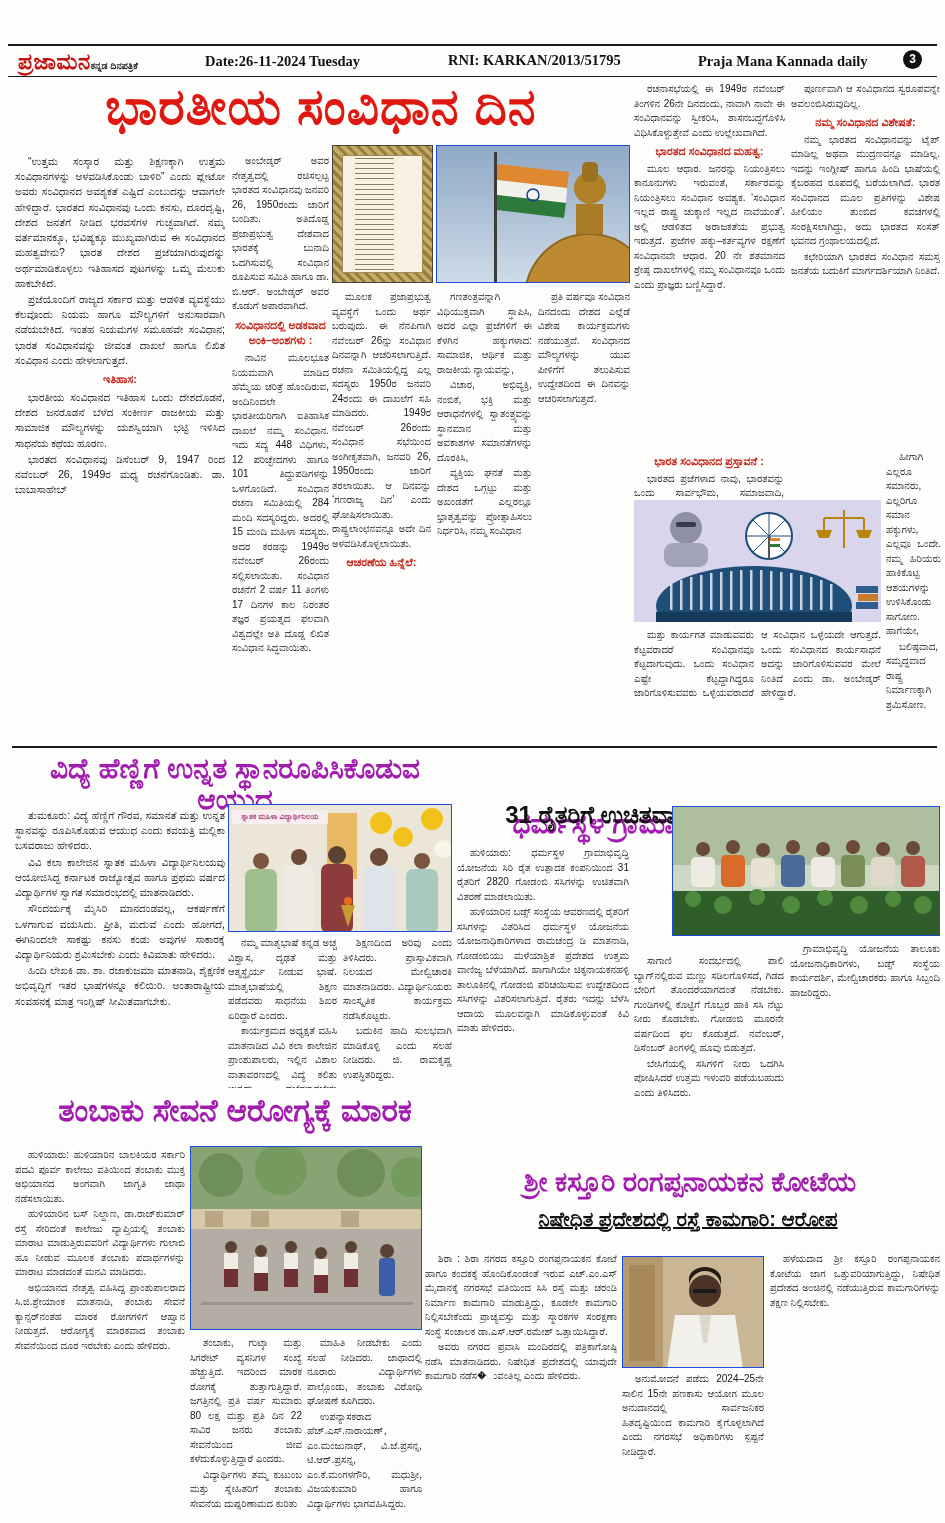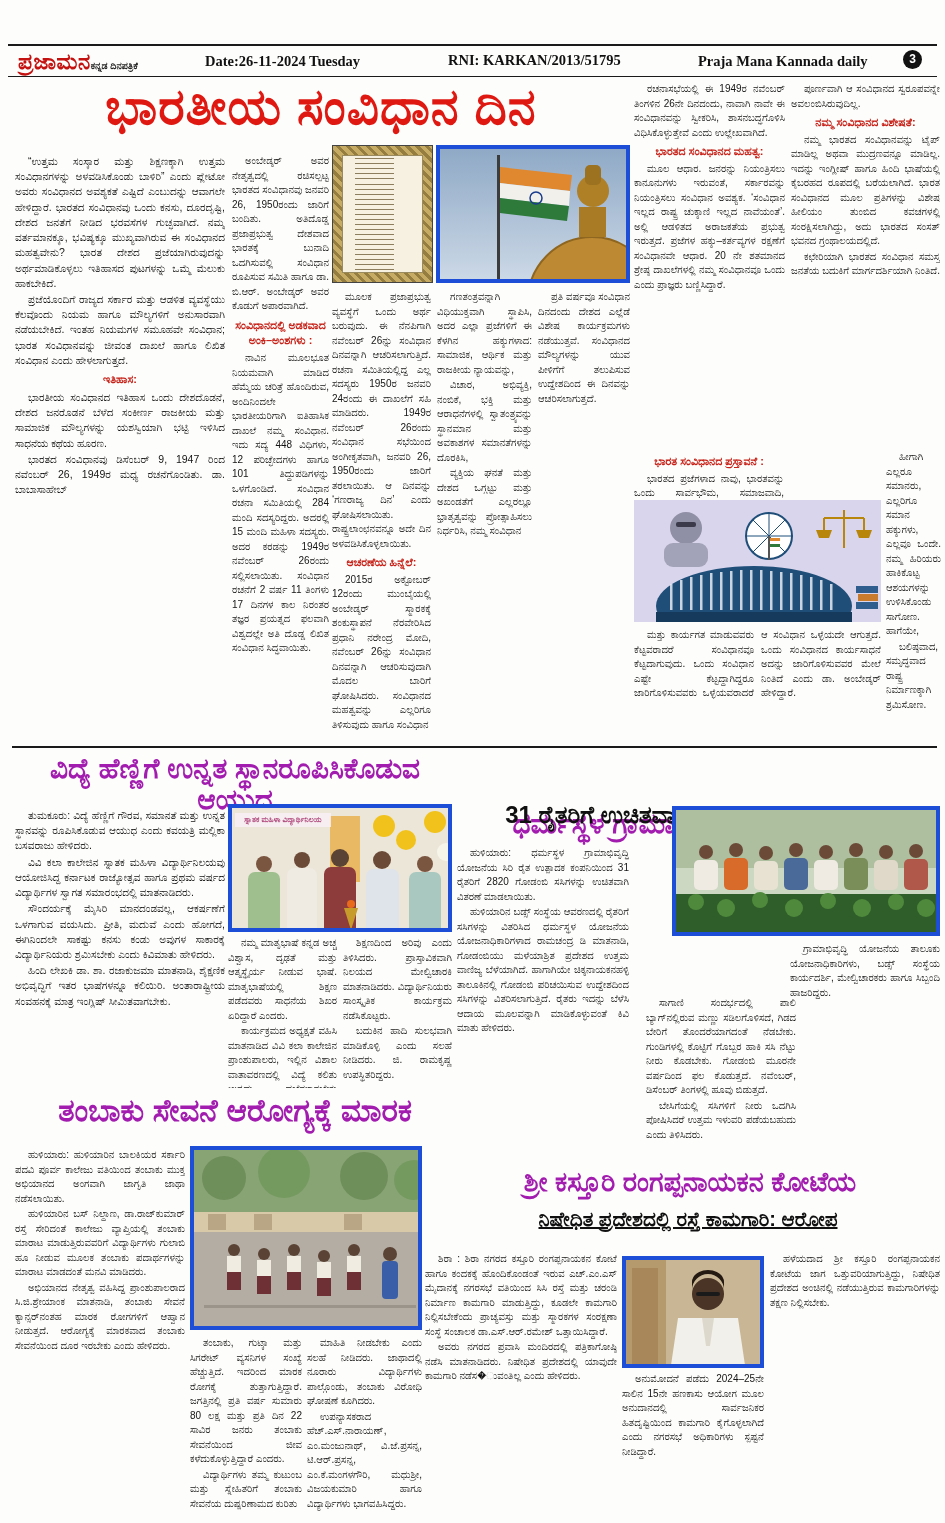--- a/index.html
+++ b/index.html
@@ -24,21 +24,21 @@
   .head-main { color:#e01812; font-weight:800; font-size:50px; line-height:1.08; text-align:center; letter-spacing:1px; }
   .head-sec  { color:#a21caf; font-weight:800; font-size:28px; line-height:1.1; text-align:center; }
   .head-sub  { color:#101010; font-weight:800; font-size:24px; line-height:1.1; text-align:center; }
   
   .col { position:absolute; overflow:hidden; font-size:10px; line-height:1.45; }
   .col-w { font-size:10.5px; }
   .para { text-align:justify; text-indent:13px; margin-bottom:1px; word-break:break-word; }
   .sub-red { color:#c62017; font-weight:bold; text-align:center; font-size:11px; margin:4px 0 2px; }
   .two-cols { column-count:2; column-gap:7px; }
   
-  .photo { position:absolute; border:4px solid #1d4ed8; overflow:hidden; background:#ddd; }
+  .photo { position:absolute; border:1px solid #1d4ed8; overflow:hidden; background:#ddd; }
   .img-preamble {
     background:#c5ab63;
     background-image:repeating-linear-gradient(45deg, rgba(90,70,20,.45) 0 3px, rgba(0,0,0,0) 3px 7px);
     padding:9px; border:1px solid #444;
   }
   .img-preamble .inner {
     width:100%; height:100%; background:#f6f1e0; border:1px solid #9a8a60;
     background-image:repeating-linear-gradient(#f6f1e0 0 4px, #8d7f5e 4px 5px);
     background-position:0 14px; background-size:70% 100%; background-repeat:repeat-y;
     background-origin:content-box; padding:10px 12px;
@@ -102,21 +102,20 @@
       <polygon points="60,18 132,26 130,42 60,34" fill="#e08830"></polygon>
       <polygon points="60,34 130,42 129,57 60,49" fill="#f2f0ea"></polygon>
       <polygon points="60,49 129,57 127,72 60,64" fill="#2d7a3a"></polygon>
       <circle cx="96" cy="49" r="6" fill="none" stroke="#1a3c8c" stroke-width="1.5"></circle>
     </svg>
   </div>
 
   <div class="col" style="left:332px; top:290px; width:99px; height:452px;">
       <div class="para">ಮೂಲಕ ಪ್ರಜಾಪ್ರಭುತ್ವ ವ್ಯವಸ್ಥೆಗೆ ಒಂದು ಅರ್ಥ ಬರುವುದು. ಈ ನೆನಪಿಗಾಗಿ ನವೆಂಬರ್ 26ನ್ನು ಸಂವಿಧಾನ ದಿನವನ್ನಾಗಿ ಆಚರಿಸಲಾಗುತ್ತಿದೆ. ರಚನಾ ಸಮಿತಿಯಲ್ಲಿದ್ದ ಎಲ್ಲ ಸದಸ್ಯರು 1950ರ ಜನವರಿ 24ರಂದು ಈ ದಾಖಲೆಗೆ ಸಹಿ ಮಾಡಿದರು. 1949ರ ನವೆಂಬರ್ 26ರಂದು ಸಂವಿಧಾನ ಸಭೆಯಿಂದ ಅಂಗೀಕೃತವಾಗಿ, ಜನವರಿ 26, 1950ರಂದು ಜಾರಿಗೆ ತರಲಾಯಿತು. ಆ ದಿನವನ್ನು ‘ಗಣರಾಜ್ಯ ದಿನ’ ಎಂದು ಘೋಷಿಸಲಾಯಿತು. ರಾಷ್ಟ್ರಲಾಂಛನವನ್ನೂ ಅದೇ ದಿನ ಅಳವಡಿಸಿಕೊಳ್ಳಲಾಯಿತು.</div>
       <div class="sub-red">ಆಚರಣೆಯ ಹಿನ್ನೆಲೆ:</div>
-      <div class="para">2015ರ ಅಕ್ಟೋಬರ್ 12ರಂದು ಮುಂಬೈಯಲ್ಲಿ ಅಂಬೇಡ್ಕರ್ ಸ್ಮಾರಕಕ್ಕೆ ಶಂಕುಸ್ಥಾಪನೆ ನೆರವೇರಿಸಿದ ಪ್ರಧಾನಿ ನರೇಂದ್ರ ಮೋದಿ, ನವೆಂಬರ್ 26ನ್ನು ಸಂವಿಧಾನ ದಿನವನ್ನಾಗಿ ಆಚರಿಸುವುದಾಗಿ ಮೊದಲ ಬಾರಿಗೆ ಘೋಷಿಸಿದರು. ಸಂವಿಧಾನದ ಮಹತ್ವವನ್ನು ಎಲ್ಲರಿಗೂ ತಿಳಿಸುವುದು ಹಾಗೂ ಸಂವಿಧಾನ</div>
     </div>
   <div class="col" style="left:437px; top:290px; width:95px; height:452px;">
       <div class="para">ಗಣತಂತ್ರವನ್ನಾಗಿ ವಿಧಿಯುಕ್ತವಾಗಿ ಸ್ಥಾಪಿಸಿ, ಅದರ ಎಲ್ಲಾ ಪ್ರಜೆಗಳಿಗೆ ಈ ಕೆಳಗಿನ ಹಕ್ಕುಗಳಾದ: ಸಾಮಾಜಿಕ, ಆರ್ಥಿಕ ಮತ್ತು ರಾಜಕೀಯ ನ್ಯಾಯವನ್ನು,</div>
       <div class="para">ವಿಚಾರ, ಅಭಿವ್ಯಕ್ತಿ, ನಂಬಿಕೆ, ಭಕ್ತಿ ಮತ್ತು ಆರಾಧನೆಗಳಲ್ಲಿ ಸ್ವಾತಂತ್ರ್ಯವನ್ನು ಸ್ಥಾನಮಾನ ಮತ್ತು ಅವಕಾಶಗಳ ಸಮಾನತೆಗಳನ್ನು ದೊರಕಿಸಿ,</div>
       <div class="para">ವ್ಯಕ್ತಿಯ ಘನತೆ ಮತ್ತು ದೇಶದ ಒಗ್ಗಟ್ಟು ಮತ್ತು ಅಖಂಡತೆಗೆ ಎಲ್ಲರಲ್ಲೂ ಭ್ರಾತೃತ್ವವನ್ನು ಪ್ರೋತ್ಸಾಹಿಸಲು ನಿರ್ಧರಿಸಿ, ನಮ್ಮ ಸಂವಿಧಾನ</div>
     </div>
   <div class="col" style="left:538px; top:290px; width:92px; height:452px;">
       <div class="para">ಪ್ರತಿ ವರ್ಷವೂ ಸಂವಿಧಾನ ದಿನದಂದು ದೇಶದ ಎಲ್ಲೆಡೆ ವಿಶೇಷ ಕಾರ್ಯಕ್ರಮಗಳು ನಡೆಯುತ್ತವೆ. ಸಂವಿಧಾನದ ಮೌಲ್ಯಗಳನ್ನು ಯುವ ಪೀಳಿಗೆಗೆ ತಲುಪಿಸುವ ಉದ್ದೇಶದಿಂದ ಈ ದಿನವನ್ನು ಆಚರಿಸಲಾಗುತ್ತದೆ.</div>
     </div>
 
@@ -281,21 +280,21 @@
           <circle cx="84" cy="90" r="8"></circle>
           <circle cx="118" cy="98" r="9"></circle>
           <circle cx="152" cy="91" r="8"></circle>
           <circle cx="186" cy="98" r="9"></circle>
           <circle cx="220" cy="92" r="8"></circle>
           <circle cx="250" cy="98" r="9"></circle>
       </g>
     </svg>
   </div>
 
-  <div class="col" style="left:634px; top:996px; width:150px; height:220px;margin-left:12px;">
+  <div class="col" style="left:634px; top:954px; width:150px; height:220px;">
       <div class="para">ಸಾಗಾಣಿ ಸಂದರ್ಭದಲ್ಲಿ ಪಾಲಿ ಬ್ಯಾಗ್‌ನಲ್ಲಿರುವ ಮಣ್ಣು ಸಡಿಲಗೊಳಿಸದೆ, ಗಿಡದ ಬೇರಿಗೆ ತೊಂದರೆಯಾಗದಂತೆ ನೆಡಬೇಕು. ಗುಂಡಿಗಳಲ್ಲಿ ಕೊಟ್ಟಿಗೆ ಗೊಬ್ಬರ ಹಾಕಿ ಸಸಿ ನೆಟ್ಟು ನೀರು ಕೊಡಬೇಕು. ಗೋಡಂಬಿ ಮೂರನೇ ವರ್ಷದಿಂದ ಫಲ ಕೊಡುತ್ತದೆ. ನವೆಂಬರ್, ಡಿಸೆಂಬರ್ ತಿಂಗಳಲ್ಲಿ ಹೂವು ಬಿಡುತ್ತದೆ.</div>
       <div class="para">ಬೇಸಿಗೆಯಲ್ಲಿ ಸಸಿಗಳಿಗೆ ನೀರು ಒದಗಿಸಿ ಪೋಷಿಸಿದರೆ ಉತ್ತಮ ಇಳುವರಿ ಪಡೆಯಬಹುದು ಎಂದು ತಿಳಿಸಿದರು.</div>
     </div>
   <div class="col" style="left:790px; top:942px; width:150px; height:220px;">
       <div class="para">ಗ್ರಾಮಾಭಿವೃದ್ಧಿ ಯೋಜನೆಯ ತಾಲೂಕು ಯೋಜನಾಧಿಕಾರಿಗಳು, ಬಡ್ಸ್ ಸಂಸ್ಥೆಯ ಕಾರ್ಯದರ್ಶಿ, ಮೇಲ್ವಿಚಾರಕರು ಹಾಗೂ ಸಿಬ್ಬಂದಿ ಹಾಜರಿದ್ದರು.</div>
     </div>
 
   <div class="abs head-sec" style="left:10px; top:1094px; width:450px; font-size:31px;">ತಂಬಾಕು ಸೇವನೆ ಆರೋಗ್ಯಕ್ಕೆ ಮಾರಕ</div>
 
   <div class="col" style="left:15px; top:1148px; width:170px; height:370px;">

